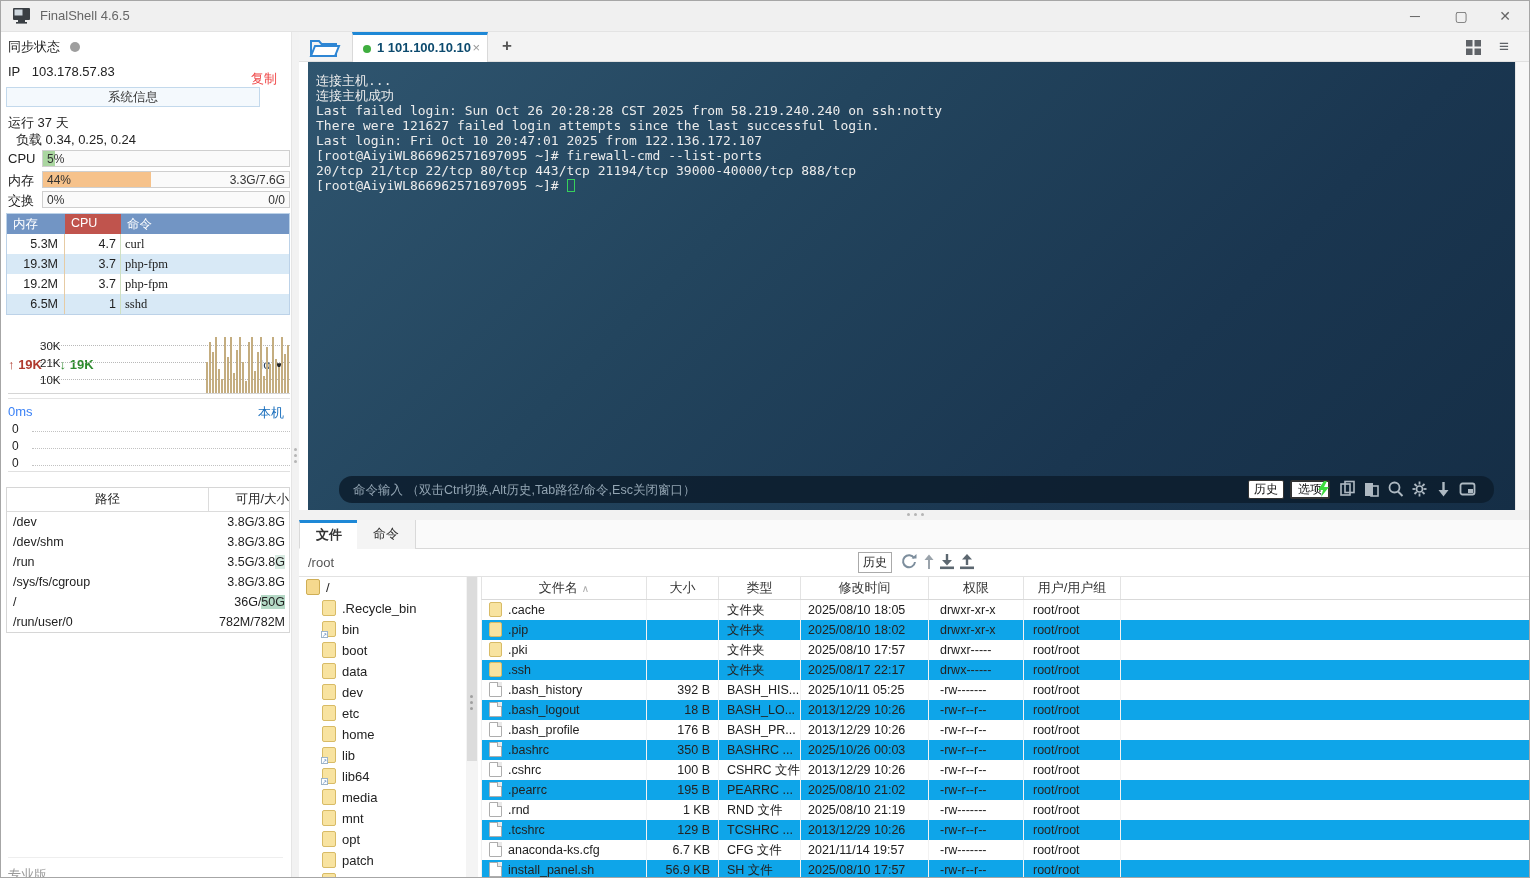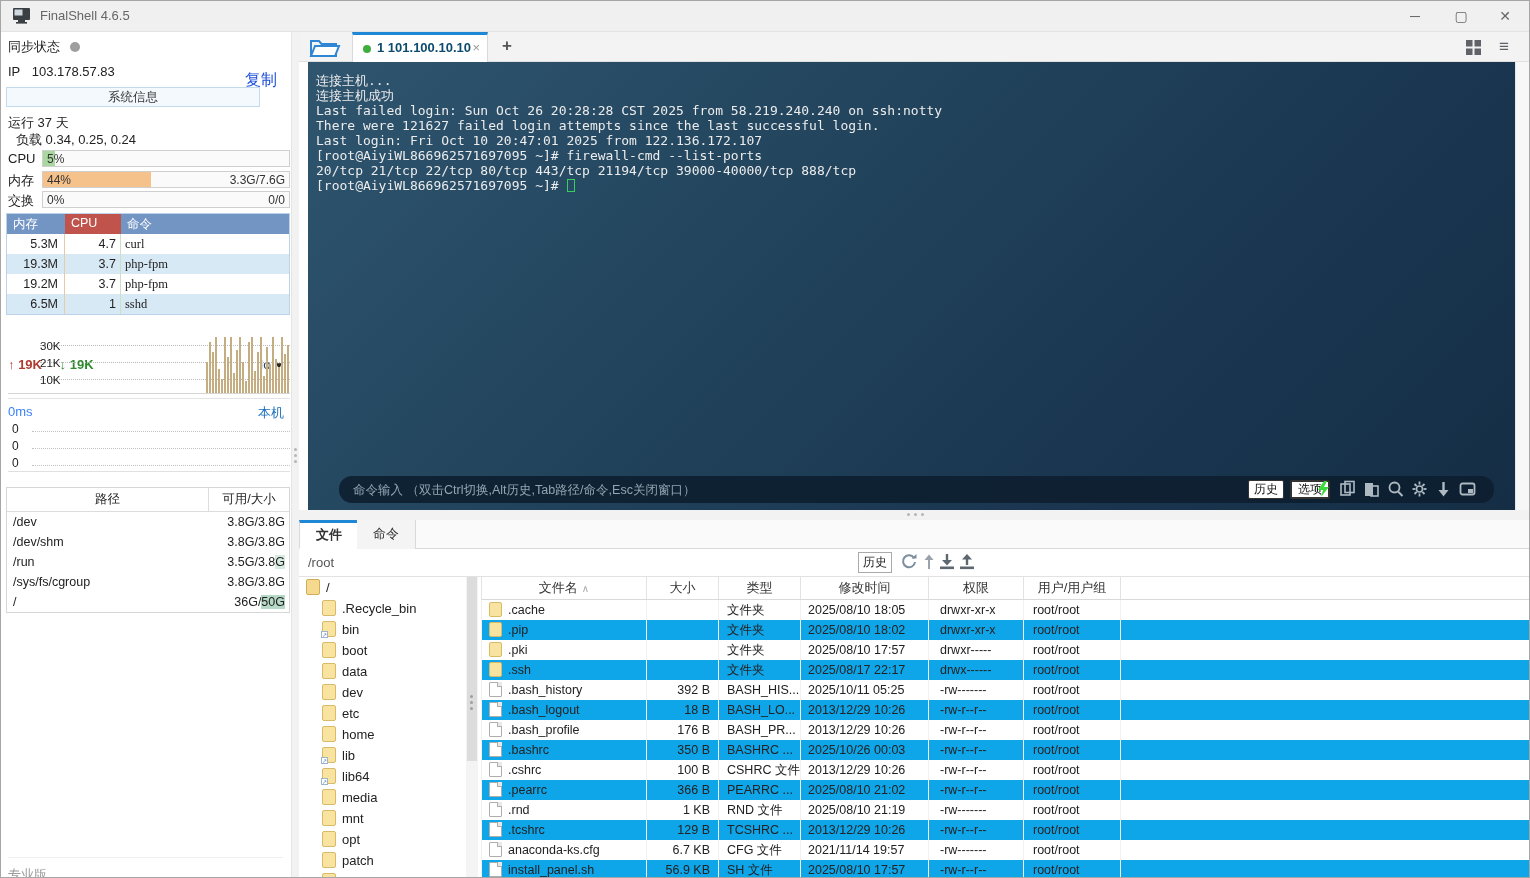--- a/index.html
+++ b/index.html
@@ -12,21 +12,21 @@
   .app-icon { position:absolute; left:12px; top:7px; width:20px; height:18px; }
   .titlebar .title { position:absolute; left:40px; top:8px; font-size:13px; color:#666; }
   .win-btn { position:absolute; top:4px; width:30px; height:24px; text-align:center; line-height:24px; font-size:14px; color:#666; cursor:default; }
   .win-min { right:100px; } .win-max { right:54px; } .win-close { right:10px; }
 
   
   .sidebar { position:absolute; left:0; top:32px; width:291px; height:846px; background:#fff; font-size:13px; }
   .sync-row { position:absolute; left:8px; top:6px; display:flex; align-items:center; gap:10px; }
   .sync-dot { width:10px; height:10px; border-radius:50%; background:#9e9e9e; display:inline-block; }
   .ip-row { position:absolute; left:8px; top:32px; width:275px; }
-  .ip-row .copy { position:absolute; right:6px; top:6px; color:#1d4ed8; font-size:16px; cursor:pointer; }
+  .ip-row .copy { position:absolute; right:6px; top:6px; color:#ef4444; font-size:13px; cursor:pointer; }
   .sysinfo-btn { position:absolute; left:6px; top:55px; width:254px; height:20px; background:#f4f9fd; border:1px solid #c3d9ec; font-size:12.5px; color:#333; text-align:center; line-height:18px; cursor:pointer; }
   .uptime { position:absolute; left:8px; top:82px; }
   .load { position:absolute; left:16px; top:99px; }
   .meter-row { position:absolute; left:8px; width:282px; height:17px; }
   .meter-row .mlabel { position:absolute; left:0; top:1px; font-size:13px; }
   .meter-track { position:absolute; left:34px; top:0; width:248px; height:17px; background:#fafafa; border:1px solid #cfcfcf; }
   .meter-fill { position:absolute; left:0; top:0; bottom:0; }
   .meter-pct { position:absolute; left:4px; top:1px; font-size:12px; color:#333; }
   .meter-val { position:absolute; right:4px; top:1px; font-size:12px; color:#333; }
 
@@ -57,21 +57,21 @@
   .lat-ms { color:#3b82f6; }
   .lat-host { position:absolute; right:2px; top:0; color:#1a6fbd; }
   .lat-chart { position:absolute; left:8px; top:390px; width:282px; height:50px; border-bottom:1px solid #e0e0e0; }
   .lat-line { position:absolute; left:0; width:100%; height:16px; }
   .lat-line .z { position:absolute; left:4px; top:0; font-size:12px; }
   .lat-line .dot { position:absolute; left:24px; right:0; top:9px; border-top:1px dotted #c2c2c2; }
 
   .disk-table { position:absolute; left:6px; top:455px; width:284px; border:1px solid #d6d6d6; font-size:12.5px; background:#fff; }
   .disk-head { display:flex; height:24px; line-height:23px; border-bottom:1px solid #dcdcdc; }
   .disk-head .dh1 { width:202px; text-align:center; border-right:1px solid #dcdcdc; }
-  .disk-head .dh2 { flex:1; text-align:center; }
+  .disk-head .dh2 { flex:1; text-align:right; }
   .disk-row { display:flex; height:20px; line-height:20px; }
   .disk-row .dp { width:150px; padding-left:6px; }
   .disk-row .dv { flex:1; text-align:right; padding-right:4px; }
   .disk-row .hl { background:#b5d9c6; }
   .disk-row .hl.light { background:#d9ece3; }
   .edition { position:absolute; left:8px; top:825px; color:#999; font-size:13px; border-top:1px solid #eee; width:275px; padding-top:8px; }
 
   
   .vsplit { position:absolute; left:291px; top:32px; width:8px; height:846px; background:#f2f2f2; border-left:1px solid #e5e5e5; }
   .vdots { position:absolute; left:2px; top:416px; display:flex; flex-direction:column; gap:3px; }
@@ -321,20 +321,24 @@
      <div class="dp">/run</div>
      <div class="dv">3.5G/3.8<span class="hl light">G</span></div>
    </div>
         <div class="disk-row">
      <div class="dp">/sys/fs/cgroup</div>
      <div class="dv">3.8G/3.8G</div>
    </div>
         <div class="disk-row">
      <div class="dp">/</div>
      <div class="dv">36G/<span class="hl">50G</span></div>
+   </div>
+        <div class="disk-row">
+     <div class="dp">/run/user/0</div>
+     <div class="dv">782M/782M</div>
    </div>
       </div>
   </div>
 
   <div class="edition">专业版</div>
 </div>
 
 <div class="vsplit">
   <div class="vdots">
       <i></i>
@@ -603,21 +607,21 @@
           <div class="frow">
      <div class="c col-name"><span class="fic file"></span>.cshrc</div>
      <div class="c col-size">100 B</div>
      <div class="c col-type">CSHRC 文件</div>
      <div class="c col-mtime">2013/12/29 10:26</div>
      <div class="c col-perm">-rw-r--r--</div>
      <div class="c col-owner">root/root</div>
    </div>
           <div class="frow alt">
      <div class="c col-name"><span class="fic file"></span>.pearrc</div>
-     <div class="c col-size">366 B</div>
+     <div class="c col-size">195 B</div>
      <div class="c col-type">PEARRC ...</div>
      <div class="c col-mtime">2025/08/10 21:02</div>
      <div class="c col-perm">-rw-r--r--</div>
      <div class="c col-owner">root/root</div>
    </div>
           <div class="frow">
      <div class="c col-name"><span class="fic file"></span>.rnd</div>
      <div class="c col-size">1 KB</div>
      <div class="c col-type">RND 文件</div>
      <div class="c col-mtime">2025/08/10 21:19</div>

